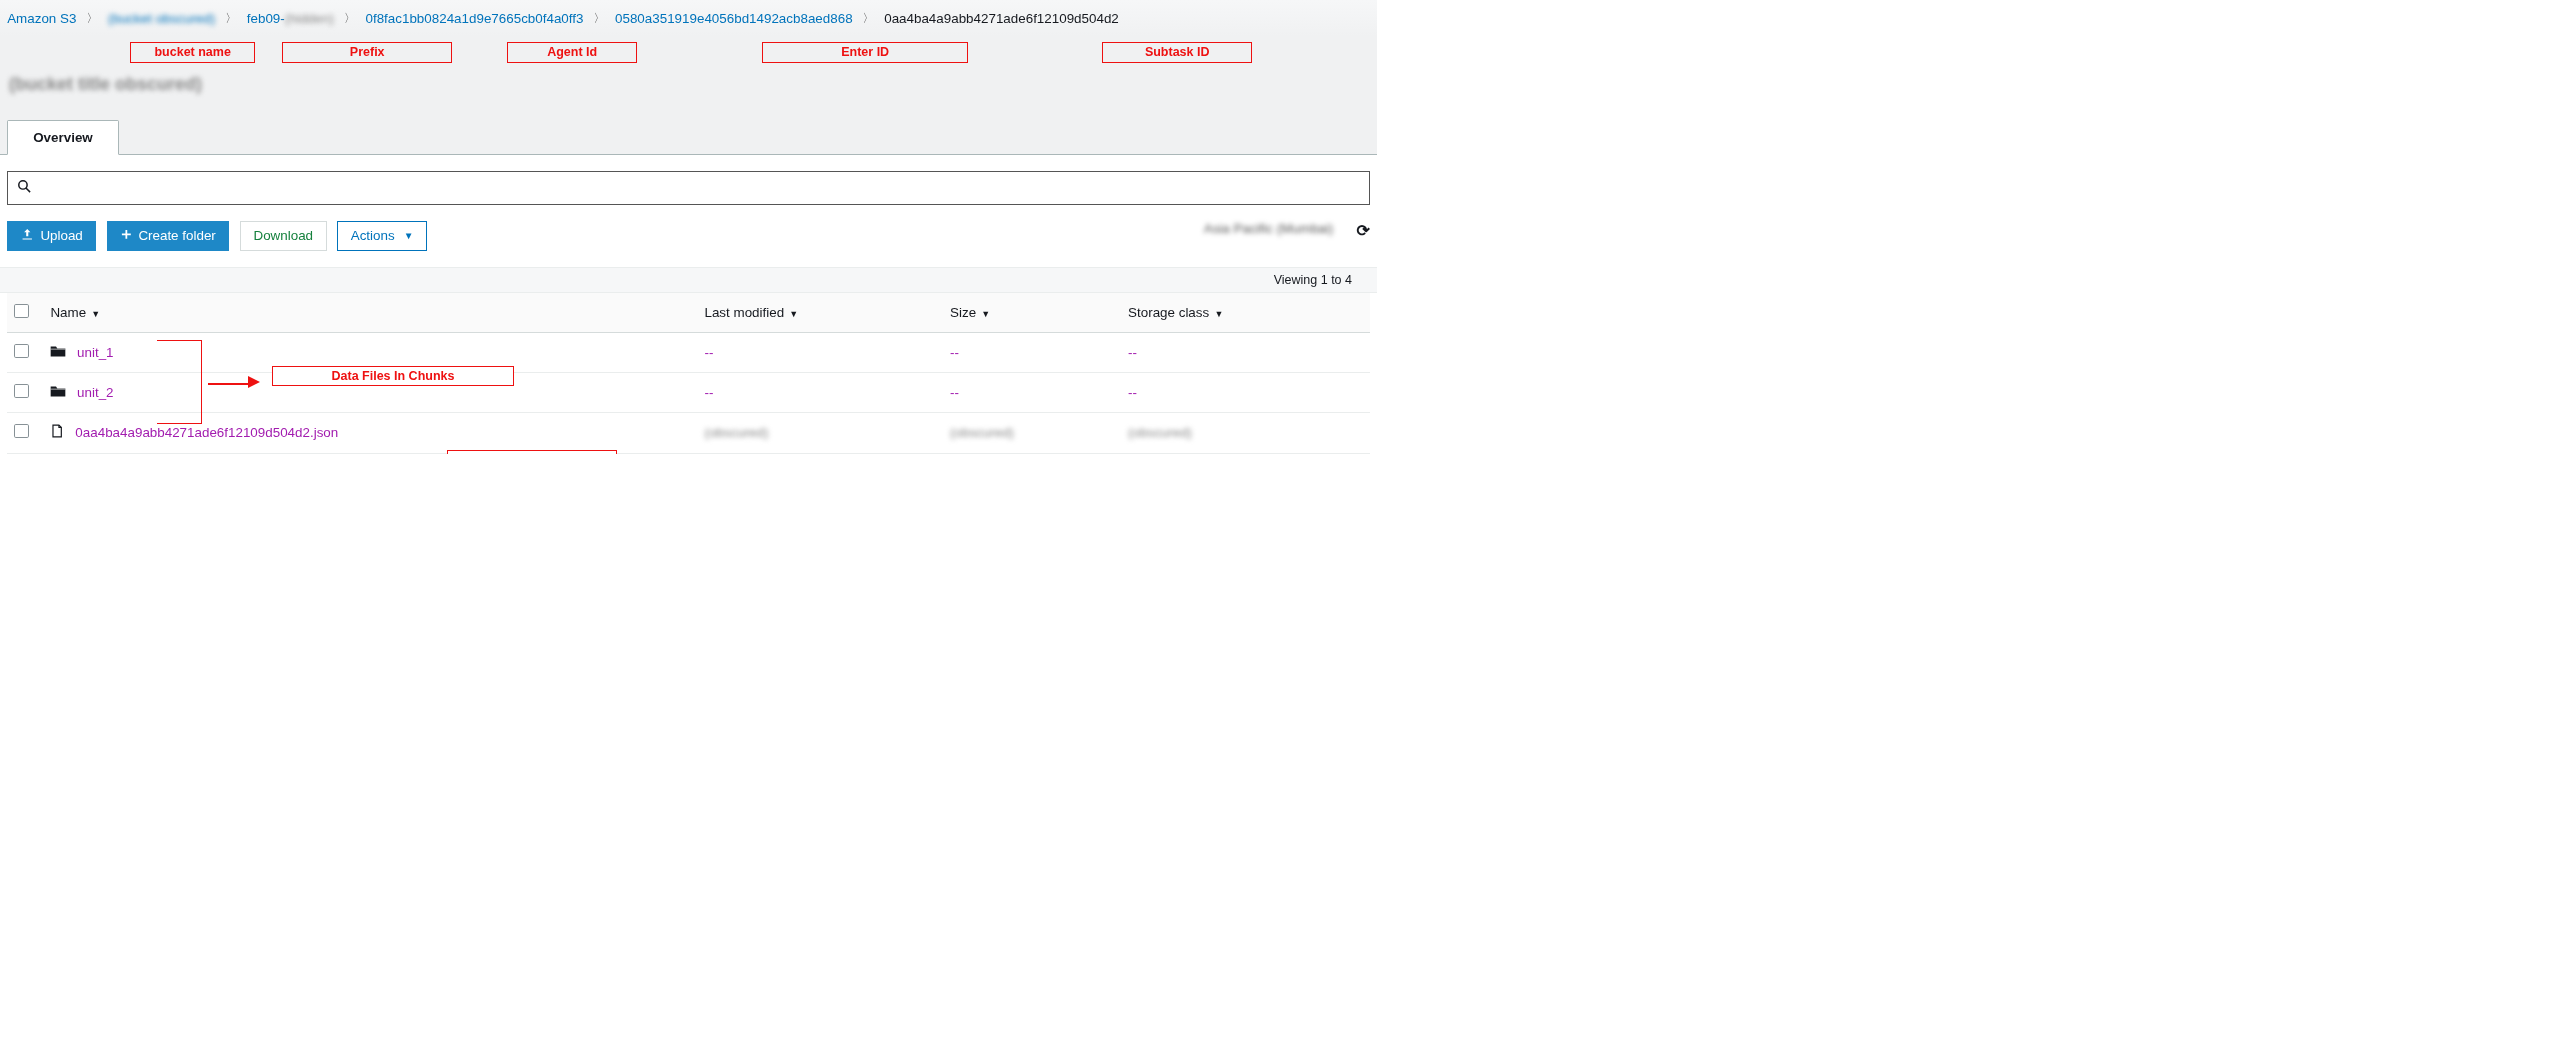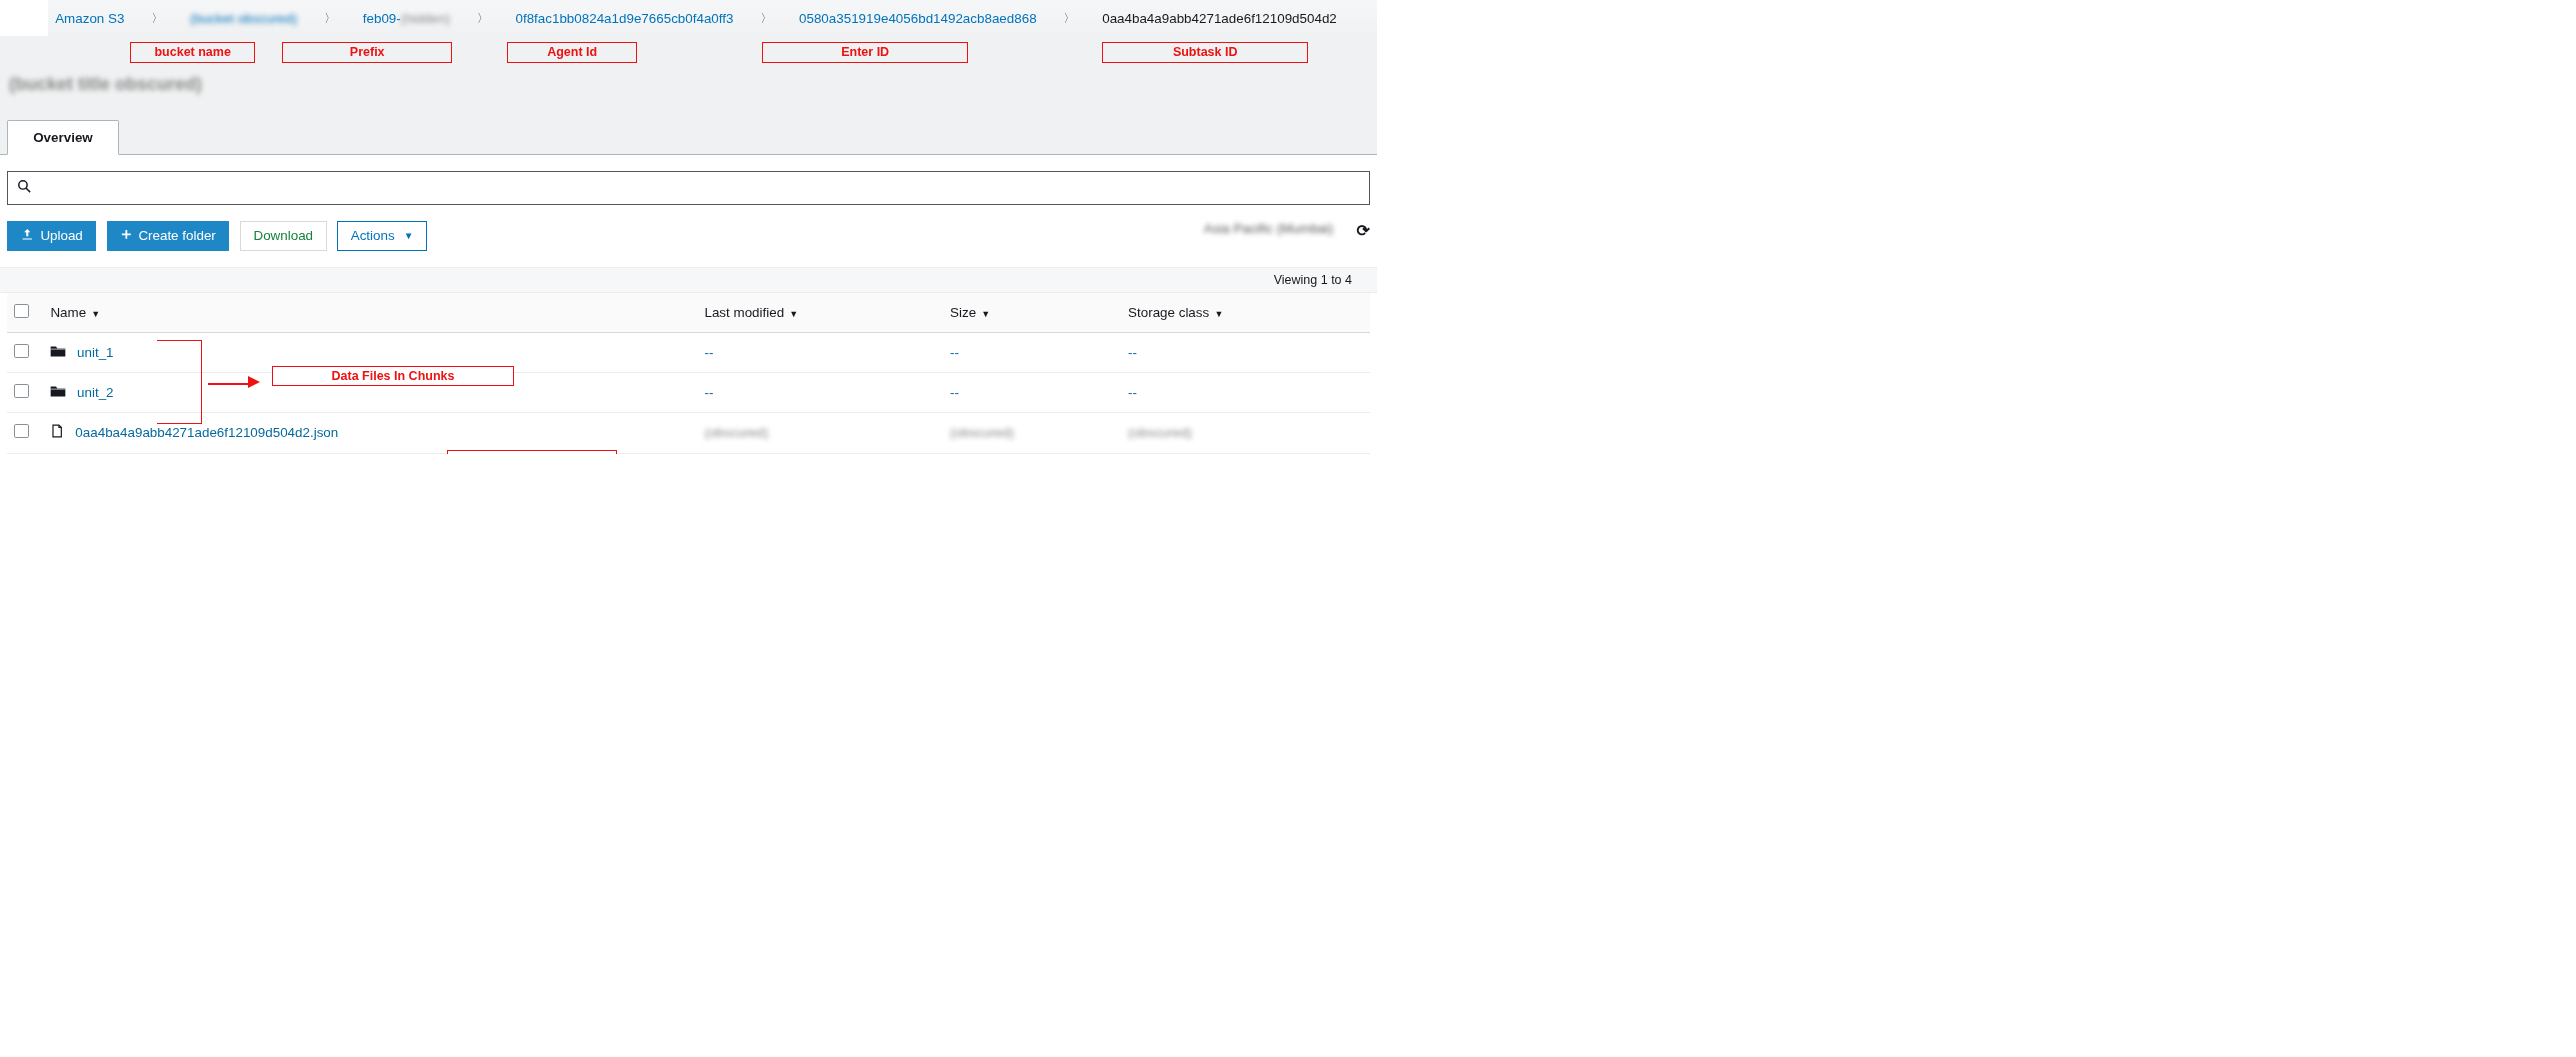--- a/index.html
+++ b/index.html
@@ -7,25 +7,24 @@
       font-family: "Amazon Ember", "Helvetica Neue", Arial, sans-serif;
       font-size: 12.5px;
       color: #16191f;
       background: #fff;
       width: 1377px;
     }
     
     .breadcrumb {
       display: flex;
       align-items: flex-end;
-      gap: 27px;
+      gap: 10px;
       padding: 10.7px 7.2px;
       background: linear-gradient(#f6f7f8, #f0f1f2);
       flex-wrap: wrap;
-      margin-left: 48px;
     }
     .breadcrumb a { color: #0073bb; text-decoration: none; font-size: 13.4px; }
     .breadcrumb .sep { color: #555; font-size: 11.6px; }
     .breadcrumb .current { color: #16191f; font-size: 13.4px; }
     .blur { filter: blur(2.7px); color:#888; }
     
     .anno-row {
       display: flex;
       gap: 0;
       padding: 5.4px 7.2px 10.7px;
@@ -101,21 +100,21 @@
       padding:10.7px 7.2px;
       border-bottom:0.9px solid #d5dbdb;
       background:#fafafa;
     }
     thead th .hdr { font-weight:400;}
     thead th .sort { font-size:9px; margin-left:2.7px;}
     tbody td {
       padding:10.7px 7.2px;
       border-bottom:0.9px solid #eaeded;
       font-size:13.4px;
-      color:#0369a1;
+      color:#a21caf;
     }
     .cb {
       width:14.3px; height:14.3px;
       border:0.9px solid #879196;
       border-radius:1.8px;
       display:inline-block;
       background:#fff;
     }
     .icon-cell { display:flex; align-items:center; gap:10.7px;}
     .col-cb{width:36px;}
@@ -175,21 +174,21 @@
 <div class="anno-row">
   <span class="anno-spacer" style="width:123px"></span>
   <span class="anno" style="width:125px">bucket name</span>
   <span class="anno-spacer" style="width:27px"></span>
   <span class="anno" style="width:170px">Prefix</span>
   <span class="anno-spacer" style="width:55px"></span>
   <span class="anno" style="width:130px">Agent Id</span>
   <span class="anno-spacer" style="width:125px"></span>
   <span class="anno" style="width:206px">Enter ID</span>
   <span class="anno-spacer" style="width:134px"></span>
-  <span class="anno" style="width:206px">Subtask ID</span>
+  <span class="anno" style="width:150px">Subtask ID</span>
 </div>
 
 <div class="page-title-area">
   <span class="blur">(bucket title obscured)</span>
 </div>
 
 <div class="tabs">
   <div class="tab">Overview</div>
 </div>
 

